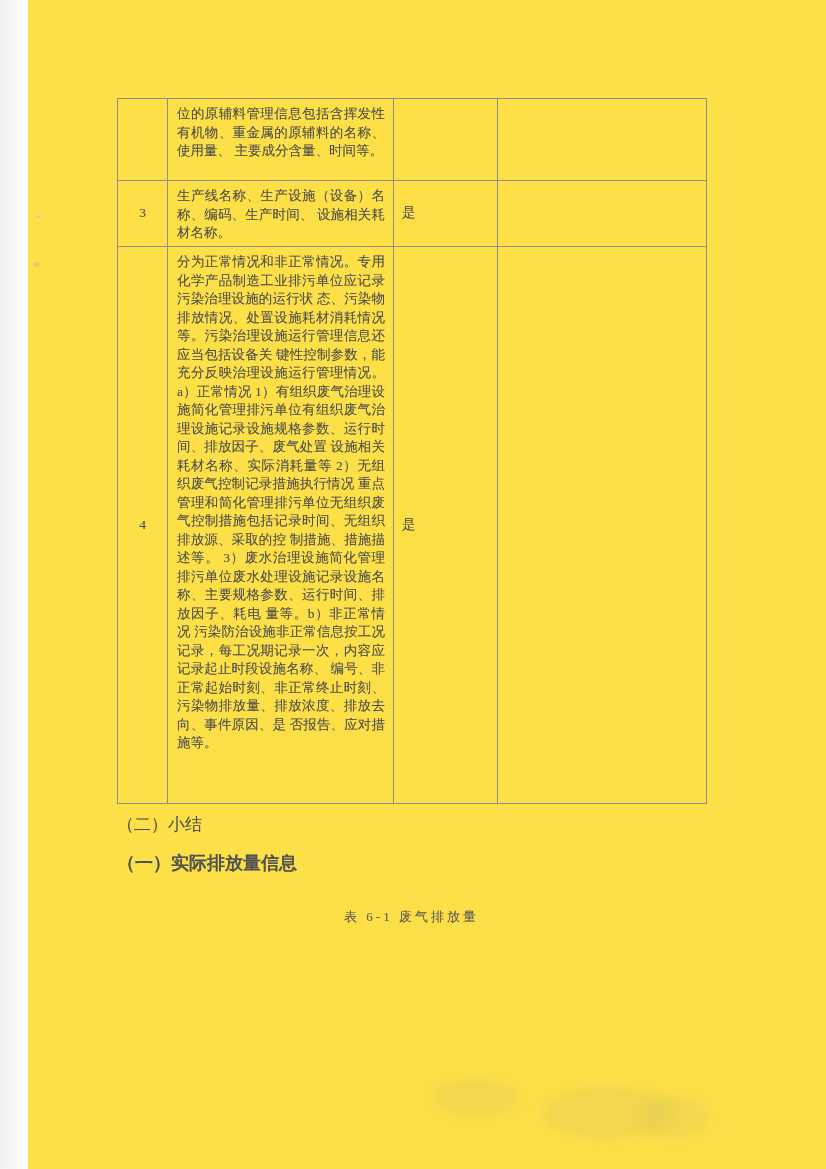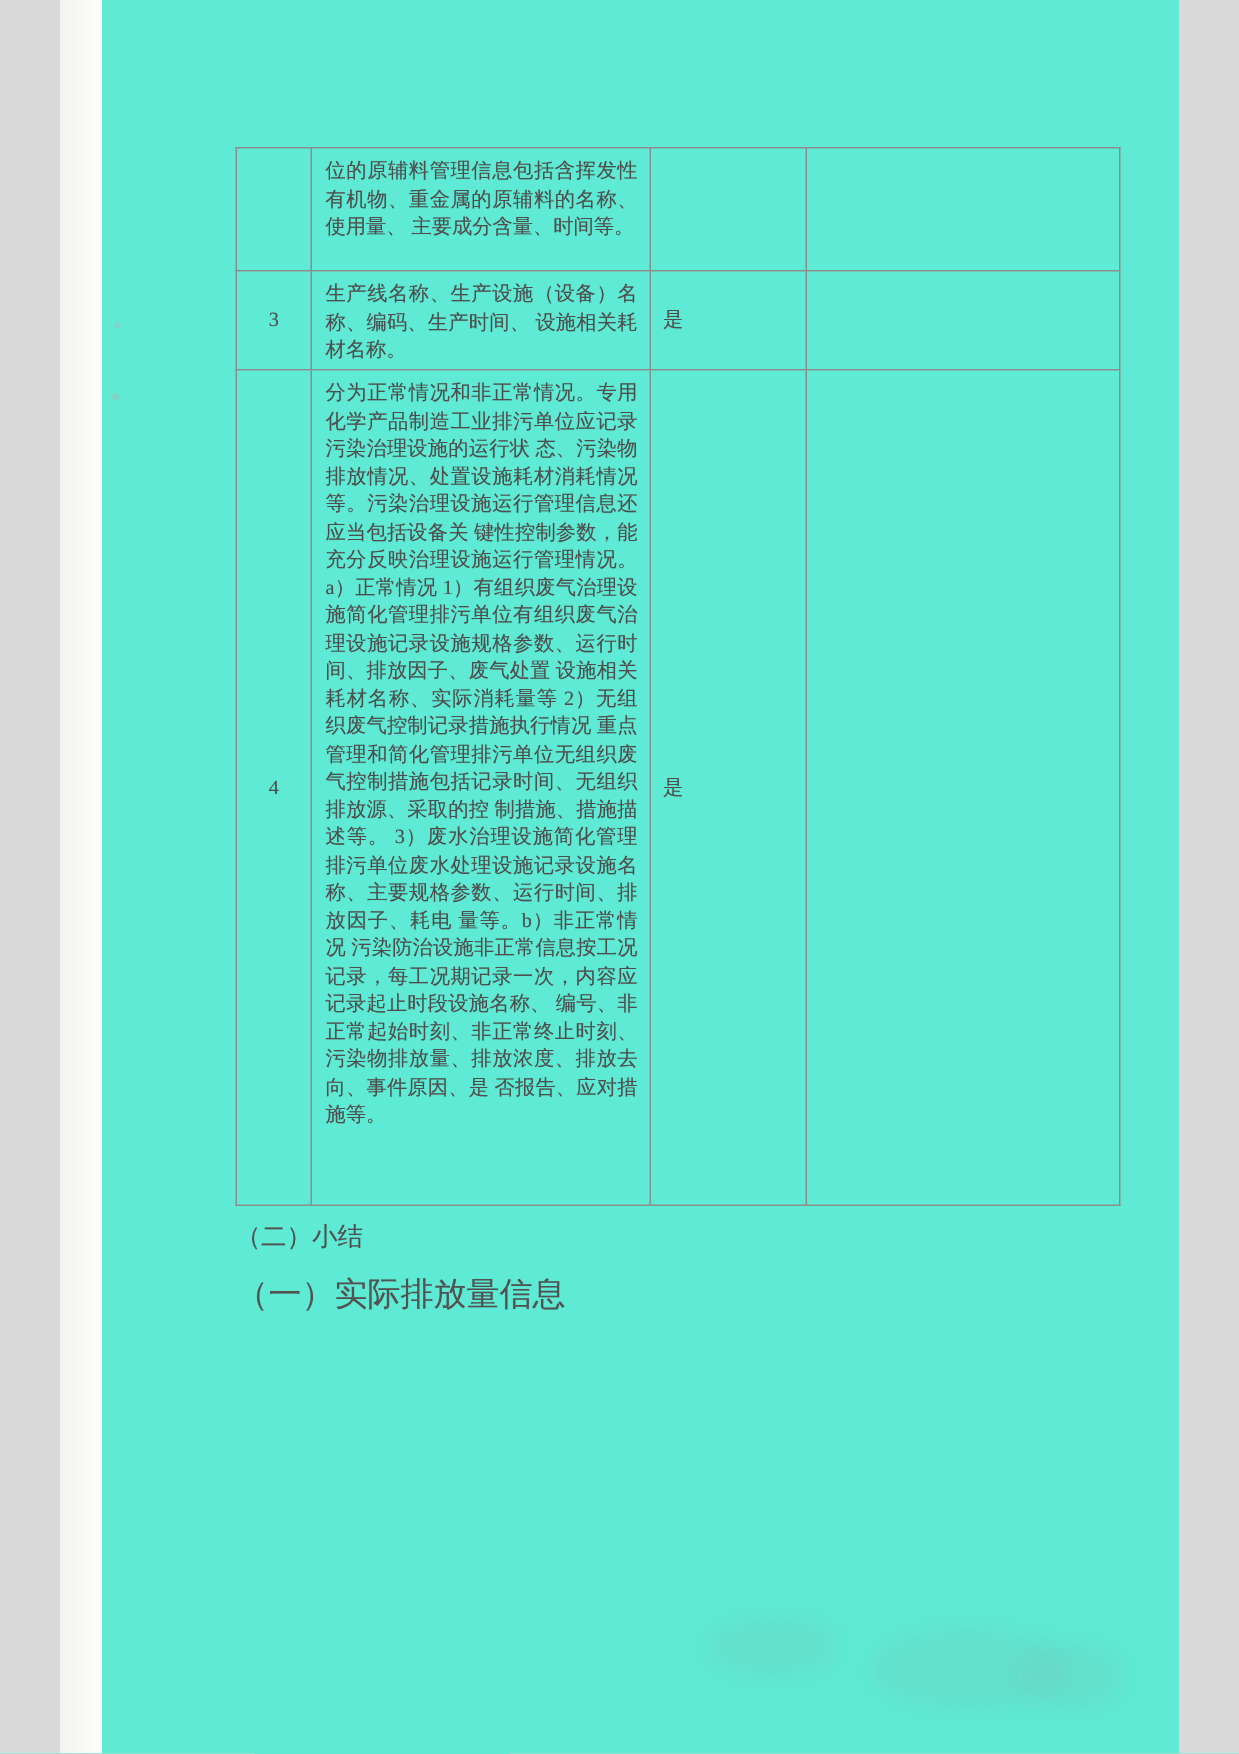--- a/index.html
+++ b/index.html
@@ -2,24 +2,24 @@
 <html><head>
 <meta charset="utf-8">
 <style>
   html,body{margin:0;padding:0;}
   body{
     background:#d9d9d9;
     font-family:"Liberation Serif","DejaVu Serif",serif;
   }
   .page{
     position:relative;
-    width:746px;
+    width:826px;
     height:1169px;
     margin:0 auto;
-    background:#5eead4;
+    background:#fde047;
     overflow:hidden;
     color:#4c4c4c;
   }
   
   .page::before{
     content:"";
     position:absolute;
     left:0;top:0;bottom:0;width:28px;
     background:linear-gradient(90deg,#f2f2f0 0%,#fdfdfc 90%);
     pointer-events:none;
@@ -85,24 +85,25 @@
     margin:20px 0 0 0;
     font-family:"Liberation Sans","DejaVu Sans",sans-serif;
     font-weight:bold;
     font-size:21px;
     line-height:28px;
     color:#1f1f1f;
     letter-spacing:1px;
   }
   .subsection-title-2{
     margin:16px 0 0 0;
-    font-size:22px;
+    font-size:18px;
     line-height:22px;
     color:#525252;
     text-shadow:0 0 .5px rgba(90,90,90,.3);
+    font-weight:bold;
   }
   .table-caption{
     margin:34px 0 0 0;
     font-size:13px;
     line-height:18px;
     color:#5a5a5a;
     text-align:center;
     letter-spacing:3px;
     text-shadow:0 0 .5px rgba(90,90,90,.3);
   }
@@ -167,15 +168,16 @@
         </tr>
       </tbody>
     </table>
 
     <div class="subsection-title">（二）小结</div>
 
 
 
     <div class="subsection-title-2">（一）实际排放量信息</div>
 
+    <div class="table-caption">表 6-1 废气排放量</div>
 
   </div>
 </div>
 
 </body></html>

